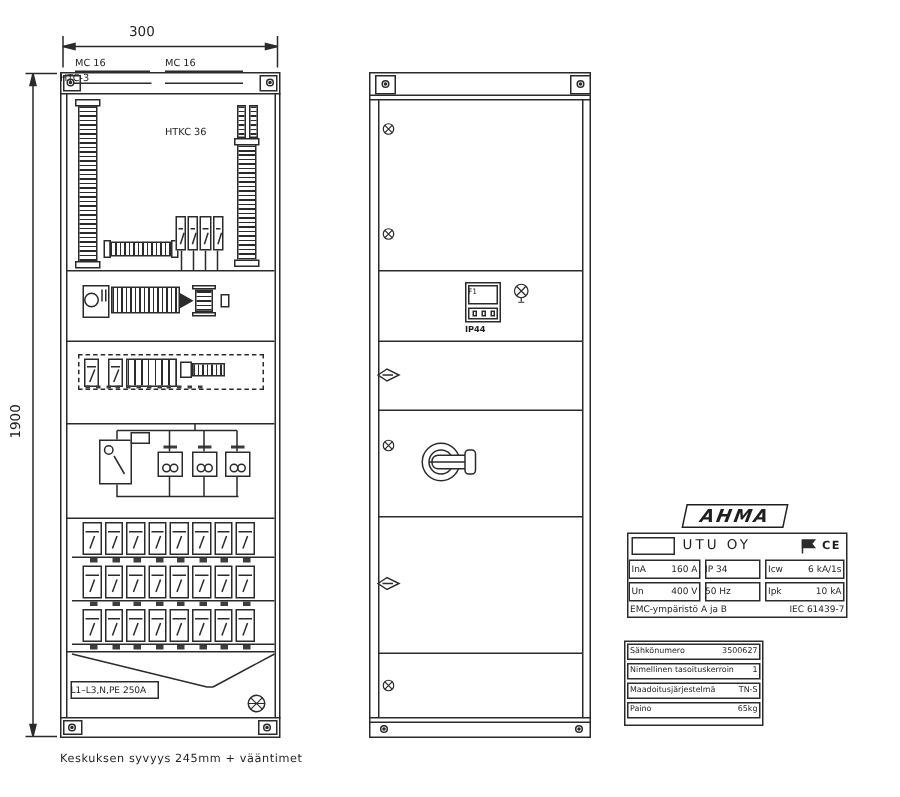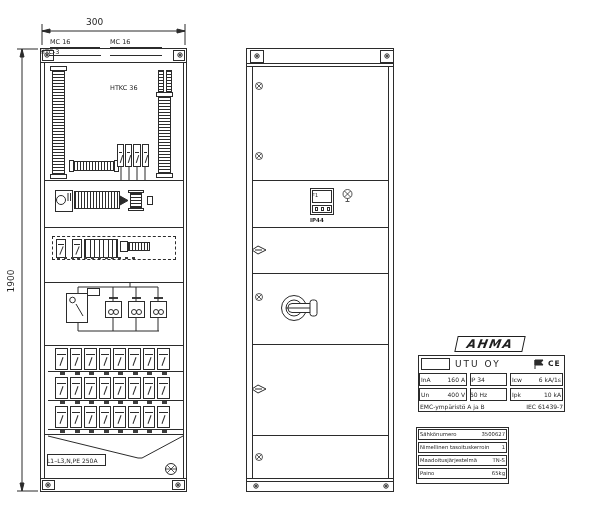--- a/index.html
+++ b/index.html
@@ -293,20 +293,21 @@
       </g>
     </g>
   </svg>
 
   <div class="bx" style="left:47px;top:454px;width:59px;height:12px;"></div>
   <div class="t ctr" style="left:47px;top:457.5px;width:59px;font-size:6px;">L1–L3,N,PE 250A</div>
 
   <div class="t" style="left:86px;top:18px;font-size:9px;">300</div>
   <div class="t" style="left:-3px;top:276px;font-size:9px;transform:rotate(-90deg);transform-origin:center;width:30px;text-align:center;">1900</div>
 
+  <div class="t" style="left:40px;top:502px;font-size:7.5px;letter-spacing:0.4px;">Keskuksen syvyys 245mm + vääntimet</div>
 
   <div class="bx" style="left:310px;top:188px;width:24px;height:27px;"></div>
   <div class="bx nobg" style="left:312px;top:190px;width:20px;height:13px;"></div>
   <div class="t ctr" style="left:312px;top:193px;width:20px;font-size:5px;">F1</div>
   <div class="bx nobg" style="left:312px;top:205px;width:20px;height:8px;"></div>
   <div class="btn3" style="left:314px;top:207px;width:16px;">
     <div class="btnsq"></div>
     <div class="btnsq"></div>
     <div class="btnsq"></div>
   </div>

